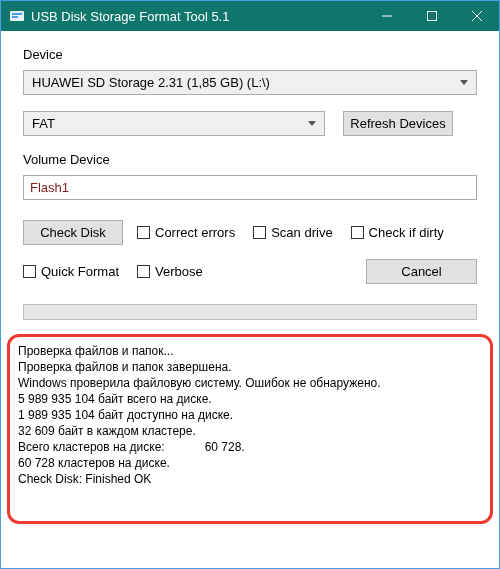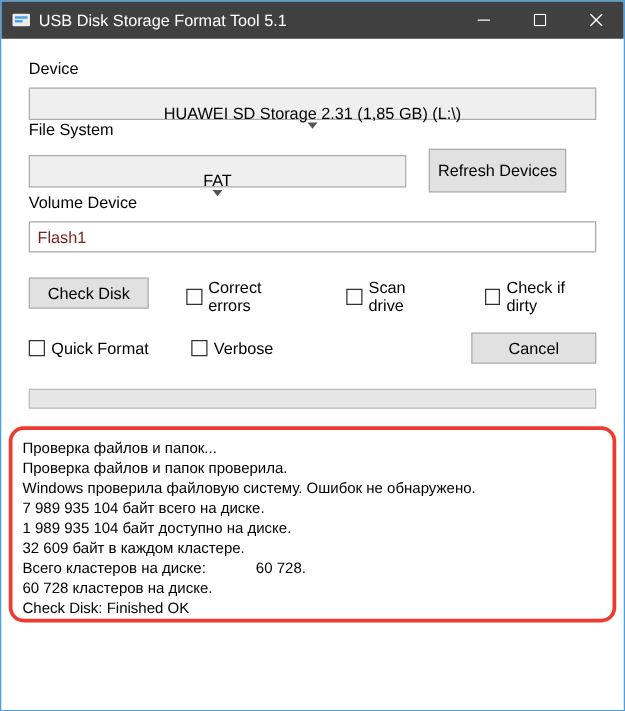--- a/index.html
+++ b/index.html
@@ -1,43 +1,43 @@
 <!DOCTYPE html>
 <html><head>
 <meta charset="utf-8">
 <style>
   * { box-sizing: border-box; margin: 0; padding: 0; font-family: "Segoe UI", Tahoma, sans-serif; font-size: 13px; }
   body { background: #fff; width: 500px; height: 569px; overflow: hidden; border: 1px solid #45a0e8; }
-  .titlebar { background: #404040; height: 30px; display: flex; align-items: center; padding-left: 8px; }
+  .titlebar { background: #0f766e; height: 30px; display: flex; align-items: center; padding-left: 8px; }
   .titlebar-left { display: flex; align-items: center; gap: 6px; flex: 1; }
   .titlebar-title { color: #fff; font-size: 13px; }
   .app-icon { width: 16px; height: 16px; display:flex;align-items:center;justify-content:center; }
   .app-icon svg { width:16px;height:16px; }
   .win-controls { display: flex; height: 100%; }
   .win-btn { width: 45px; height: 30px; display: flex; align-items: center; justify-content: center; color: #fff; }
   .win-btn svg { width: 10px; height: 10px; stroke: #fff; stroke-width: 1; fill: none; }
   .content { padding: 16px 22px 10px 22px; }
-  .field-group { margin-bottom: 0; }
+  .field-group { margin-bottom: 16px; }
   .field-label { color: #000; margin-bottom: 8px; display: block; }
-  .dropdown { width: 100%; height: 25px; border: 1px solid #adadad; background: #efefef; position: relative; display: flex; align-items: center; padding: 12px 8px; flex-direction: column; }
+  .dropdown { width: 100%; height: 25px; border: 1px solid #adadad; background: #efefef; position: relative; display: flex; align-items: center; padding: 0 8px; }
   .dropdown-val { flex: 1; color: #000; }
   .chevron { width:0;height:0;border-left:4px solid transparent;border-right:4px solid transparent;border-top:5px solid #555; }
   .fs-row { display: flex; gap: 18px; align-items: center; }
   .fs-row .dropdown { width: 302px; }
-  .btn { height: 35px; border: 1px solid #adadad; background: #e1e1e1; display: flex; align-items: center; justify-content: center; padding: 0 6px; cursor: default; }
+  .btn { height: 25px; border: 1px solid #adadad; background: #e1e1e1; display: flex; align-items: center; justify-content: center; padding: 0 6px; cursor: default; }
   .refresh-btn { width: 110px; }
   .text-input { width: 100%; height: 25px; border: 1px solid #a8a8a8; background: #fff; padding: 0 6px; color:#7f1d1d; }
-  .action-row { display: flex; gap: 16px; margin-top: 20px; flex-wrap: nowrap; }
+  .action-row { display: flex; align-items: center; gap: 0; margin-top: 20px; flex-wrap: nowrap; }
   .action-btn { width: 100px; height: 25px; border: 1px solid #adadad; background: #e1e1e1; display:flex; align-items:center; justify-content:center; margin-right: 14px;}
   .chk { display: flex; align-items: center; gap: 5px; margin-right: 18px; }
   .chk-box { width: 13px; height: 13px; border: 1px solid #333; background: #fff; }
   .row2 { margin-top: 14px; }
-  .cancel-btn { width: 100px; height:25px; border:1px solid #adadad; background:#e1e1e1; display:flex;align-items:center;justify-content:center; margin-left:auto;}
+  .cancel-btn { width: 111px; height:25px; border:1px solid #adadad; background:#e1e1e1; display:flex;align-items:center;justify-content:center; margin-left:auto;}
   .progress { height: 16px; border: 1px solid #bcbcbc; background: #e6e6e6; margin-top: 20px; }
-  .log-box { margin: 4px 6px 6px 6px; border: 3px solid #ed3b2f; border-radius: 12px; padding: 6px 8px; height: 157px; overflow:hidden; }
+  .log-box { margin: 4px 6px 6px 6px; border: 3px solid #ed3b2f; border-radius: 12px; padding: 6px 8px; height: 190px; overflow:hidden; }
   .log-line { font-size: 12px; line-height: 16px; color: #000; white-space: pre; }
   .spacer-flex { flex:1; }
 </style>
 </head>
 <body>
 
 <div class="titlebar">
   <div class="titlebar-left">
     <span class="app-icon">
       <svg viewBox="0 0 16 16">
@@ -72,21 +72,20 @@
 
   <div class="field-group">
     <span class="field-label">Device</span>
     <div class="dropdown">
       <span class="dropdown-val">HUAWEI  SD Storage  2.31 (1,85 GB) (L:\)</span>
       <span class="chevron"></span>
     </div>
   </div>
 
   <div class="field-group">
-    <span class="field-label">File System</span>
     <div class="fs-row">
       <div class="dropdown">
         <span class="dropdown-val">FAT</span>
         <span class="chevron"></span>
       </div>
       <div class="btn refresh-btn">
         <span>Refresh Devices</span>
       </div>
     </div>
   </div>
@@ -128,21 +127,21 @@
       <span>Cancel</span>
     </div>
   </div>
 
   <div class="progress"></div>
 
 </div>
 
 <div class="log-box">
   <div class="log-line">Проверка файлов и папок...</div>
-  <div class="log-line">Проверка файлов и папок проверила.</div>
+  <div class="log-line">Проверка файлов и папок завершена.</div>
   <div class="log-line">Windows проверила файловую систему. Ошибок не обнаружено.</div>
-  <div class="log-line">7 989 935 104 байт всего на диске.</div>
+  <div class="log-line">5 989 935 104 байт всего на диске.</div>
   <div class="log-line">1 989 935 104 байт доступно на диске.</div>
   <div class="log-line">32 609 байт в каждом кластере.</div>
   <div class="log-line">Всего кластеров на диске:            60 728.</div>
   <div class="log-line">60 728 кластеров на диске.</div>
   <div class="log-line">Check Disk: Finished OK</div>
 </div>
 
 </body></html>

